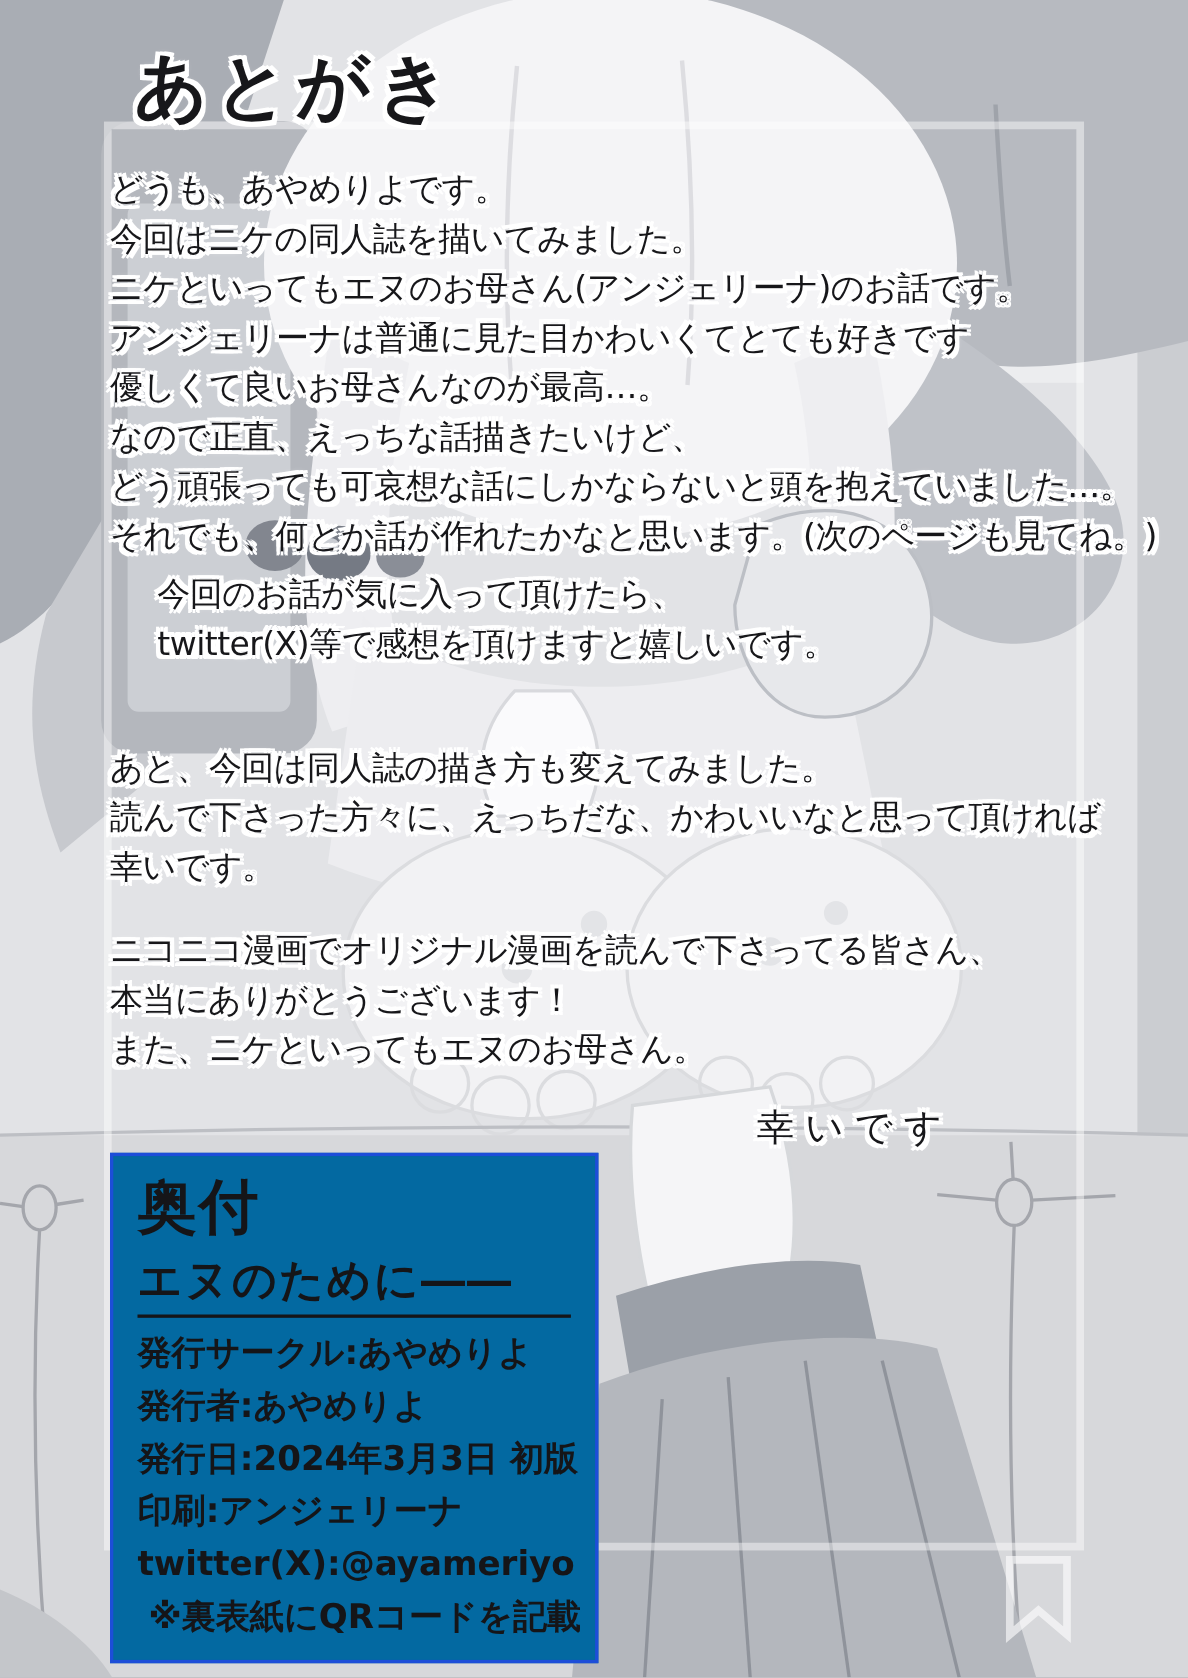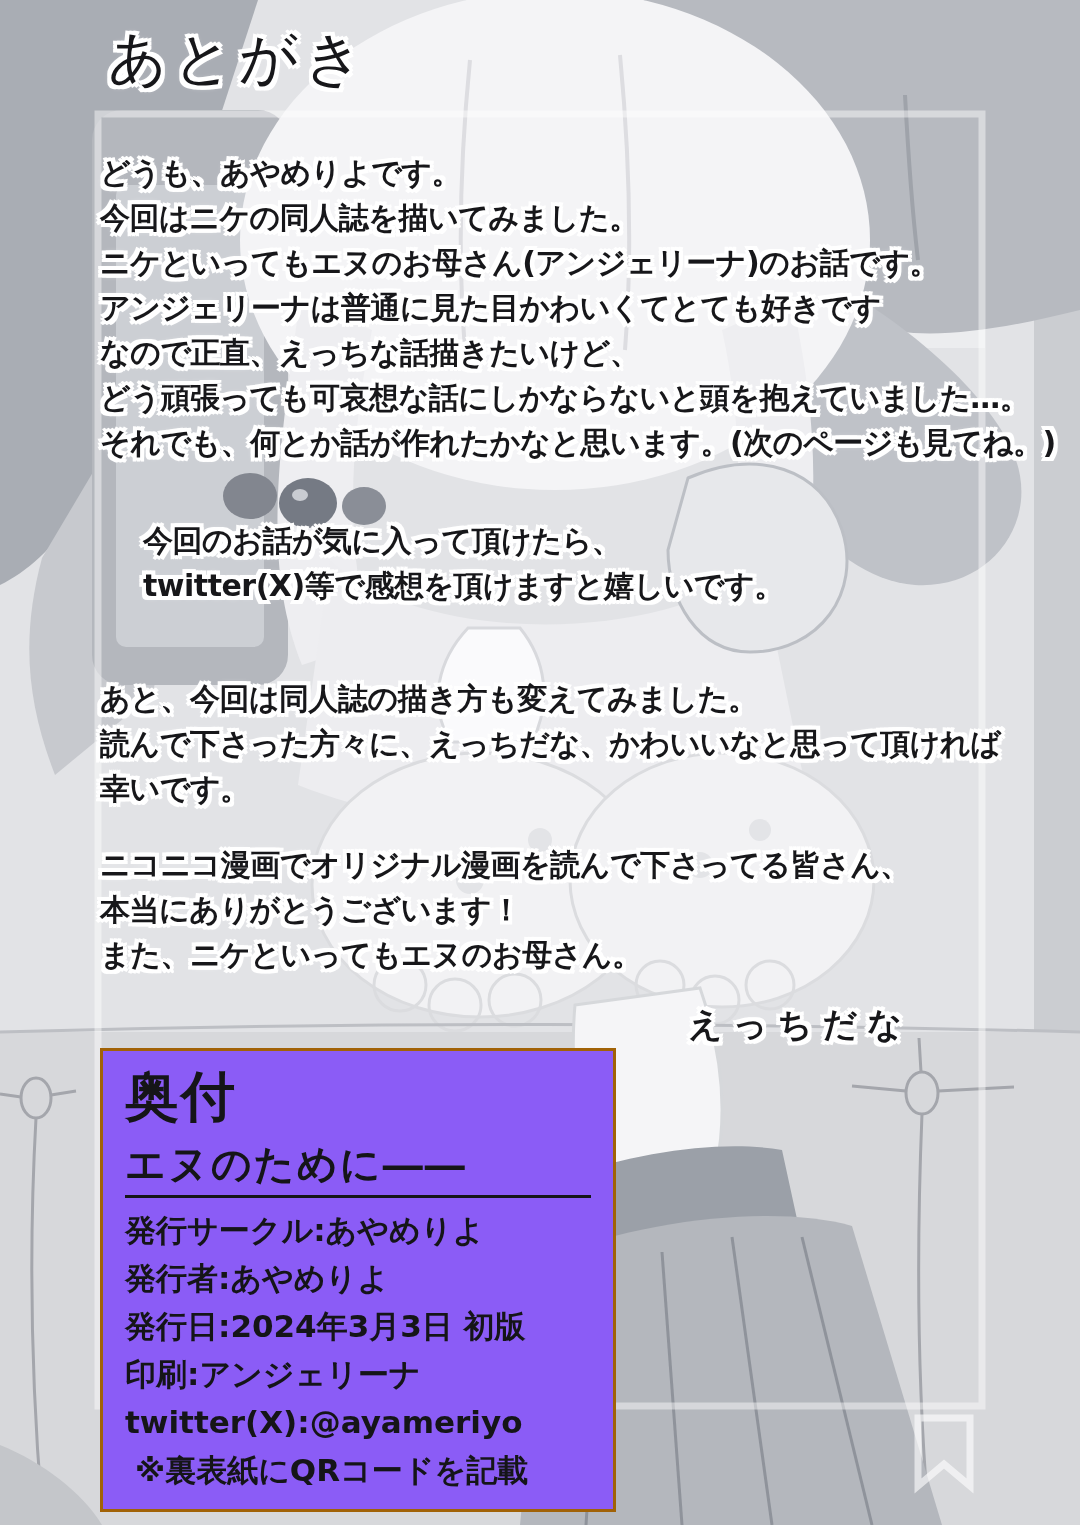--- a/index.html
+++ b/index.html
@@ -4,42 +4,42 @@
 <style>
   html,body{margin:0;padding:0;background:#9a9aa0;}
   .page{
     position:relative;width:1080px;height:1525px;margin:0 auto;
     background:#e2e3e6;overflow:hidden;
     font-family:"DejaVu Sans","Liberation Sans",sans-serif;
   }
   .bg{position:absolute;inset:0;}
   
   .hand{
-    color:#17171a;font-weight:700;
+    color:#17171a;font-weight:400;
     text-shadow:
       -4px -4px 0 #fff, 4px -4px 0 #fff, -4px 4px 0 #fff, 4px 4px 0 #fff,
       -4px 0 0 #fff, 4px 0 0 #fff, 0 -4px 0 #fff, 0 4px 0 #fff,
       -3px -3px 0 #fff, 3px -3px 0 #fff, -3px 3px 0 #fff, 3px 3px 0 #fff,
       0 0 7px #fff;
   }
   .title{
-    position:absolute;left:106px;top:18px;margin:2px;
-    font-size:58px;letter-spacing:6px;font-weight:400;
+    position:absolute;left:106px;top:18px;margin:16px;
+    font-size:66px;letter-spacing:6px;font-weight:700;
   }
   .para{position:absolute;left:100px;font-size:30px;letter-spacing:-0.5px;}
   .para .line{display:block;height:45px;line-height:45px;white-space:nowrap;}
   .p1{top:150px;}
   .p2{top:518px;margin-left:43px;}
   .p3{top:676px;}
   .p4{top:842px;}
   .signature{position:absolute;left:688px;top:1002px;font-size:34px;letter-spacing:10px;}
   
   .colophon{
-    position:absolute;left:100px;top:1048px;width:516px;height:464px;
-    box-sizing:border-box;background:#8b5cf6;border:3px solid #a16207;
+    position:absolute;left:100px;top:1048px;width:444px;height:464px;
+    box-sizing:border-box;background:#0369a1;border:3px solid #1d4ed8;
     padding:14px 22px;color:#151518;
   }
   .col-heading{font-size:54px;line-height:64px;font-weight:700;letter-spacing:2px;}
   .col-title{
     font-family:"DejaVu Serif","Liberation Serif",serif;
     font-size:40px;line-height:54px;font-weight:700;margin-top:8px;
     border-bottom:3px solid #151518;padding-bottom:4px;letter-spacing:2px;
   }
   .col-lines{margin-top:8px;}
   .col-line{font-size:31px;line-height:48px;font-weight:700;white-space:nowrap;}
@@ -140,20 +140,21 @@
     <path d="M918,1418 h52 v68 l-26,-22 l-26,22 z" fill="none" stroke="rgba(255,255,255,0.6)" stroke-width="7"></path>
   </svg>
 
   <h1 class="title hand">あとがき</h1>
 
   <div class="para p1 hand">
     <span class="line">どうも、あやめりよです。</span>
     <span class="line">今回はニケの同人誌を描いてみました。</span>
     <span class="line">ニケといってもエヌのお母さん(アンジェリーナ)のお話です。</span>
     <span class="line">アンジェリーナは普通に見た目かわいくてとても好きです</span>
+    <span class="line">優しくて良いお母さんなのが最高…。</span>
     <span class="line">なので正直、えっちな話描きたいけど、</span>
     <span class="line">どう頑張っても可哀想な話にしかならないと頭を抱えていました…。</span>
     <span class="line">それでも、何とか話が作れたかなと思います。(次のページも見てね。)</span>
   </div>
 
   <div class="para p2 hand">
     <span class="line">今回のお話が気に入って頂けたら、</span>
     <span class="line">twitter(X)等で感想を頂けますと嬉しいです。</span>
   </div>
 
@@ -162,21 +163,21 @@
     <span class="line">読んで下さった方々に、えっちだな、かわいいなと思って頂ければ</span>
     <span class="line">幸いです。</span>
   </div>
 
   <div class="para p4 hand">
     <span class="line">ニコニコ漫画でオリジナル漫画を読んで下さってる皆さん、</span>
     <span class="line">本当にありがとうございます！</span>
     <span class="line">また、ニケといってもエヌのお母さん。</span>
   </div>
 
-  <div class="signature hand">えっちだな</div>
+  <div class="signature hand">幸いです</div>
 
   <div class="colophon">
     <div class="col-heading">奥付</div>
     <div class="col-title">エヌのために――</div>
     <div class="col-lines">
       <div class="col-line">発行サークル:あやめりよ</div>
       <div class="col-line">発行者:あやめりよ</div>
       <div class="col-line">発行日:2024年3月3日 初版</div>
       <div class="col-line">印刷:アンジェリーナ</div>
       <div class="col-line">twitter(X):@ayameriyo</div>

